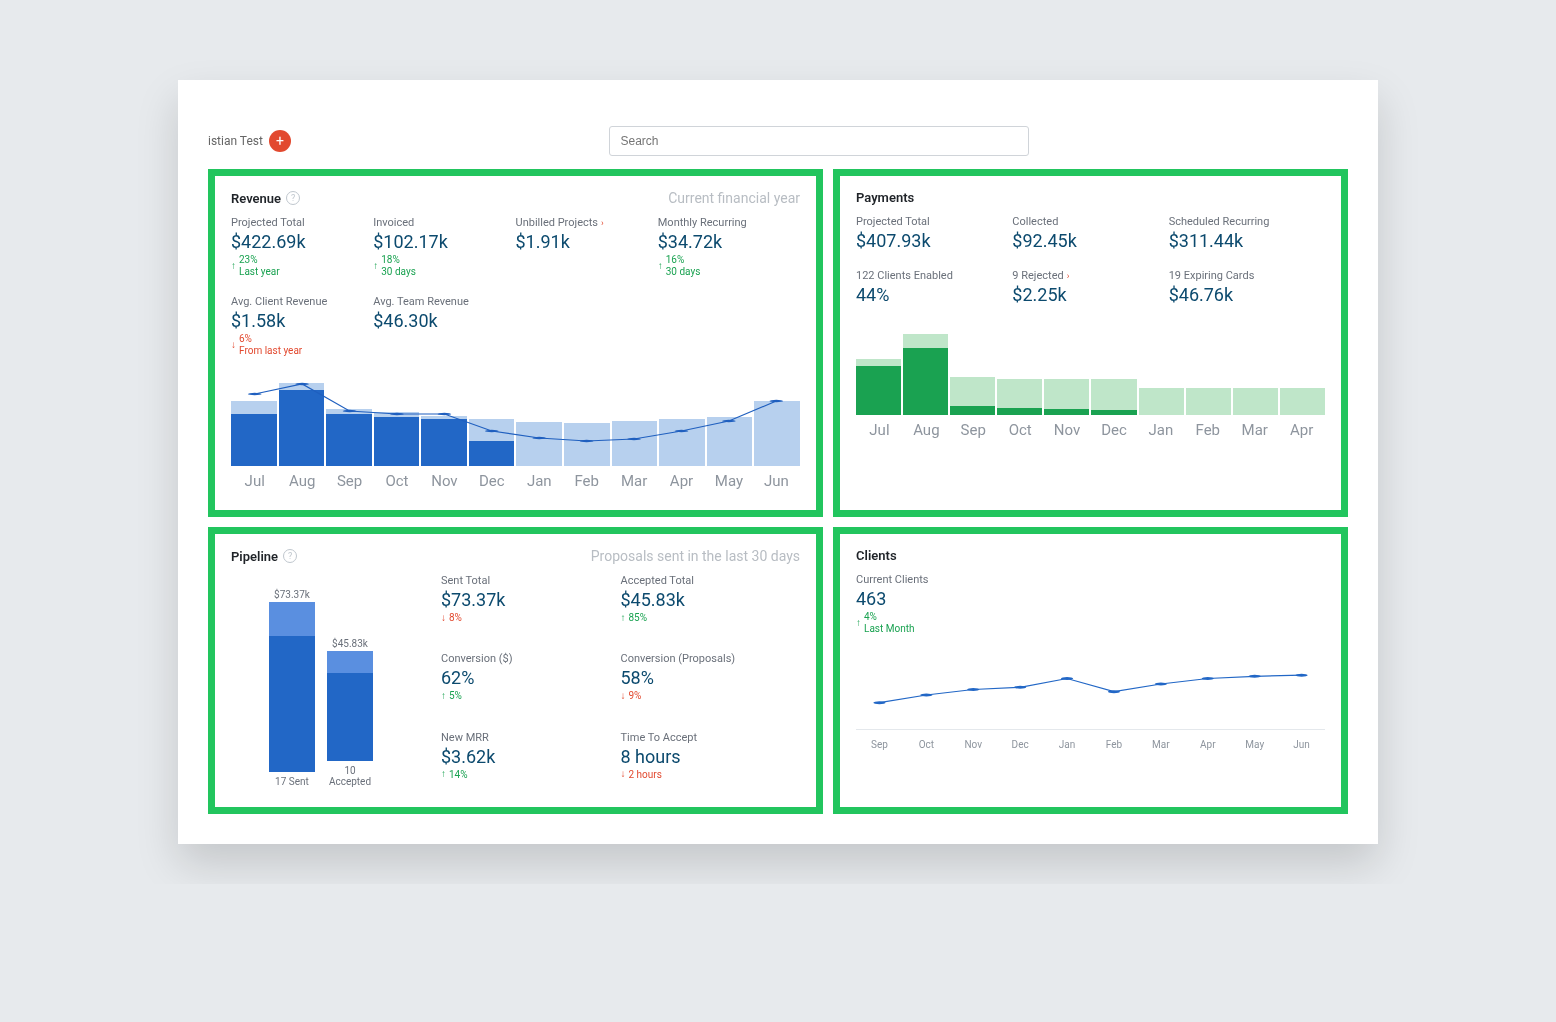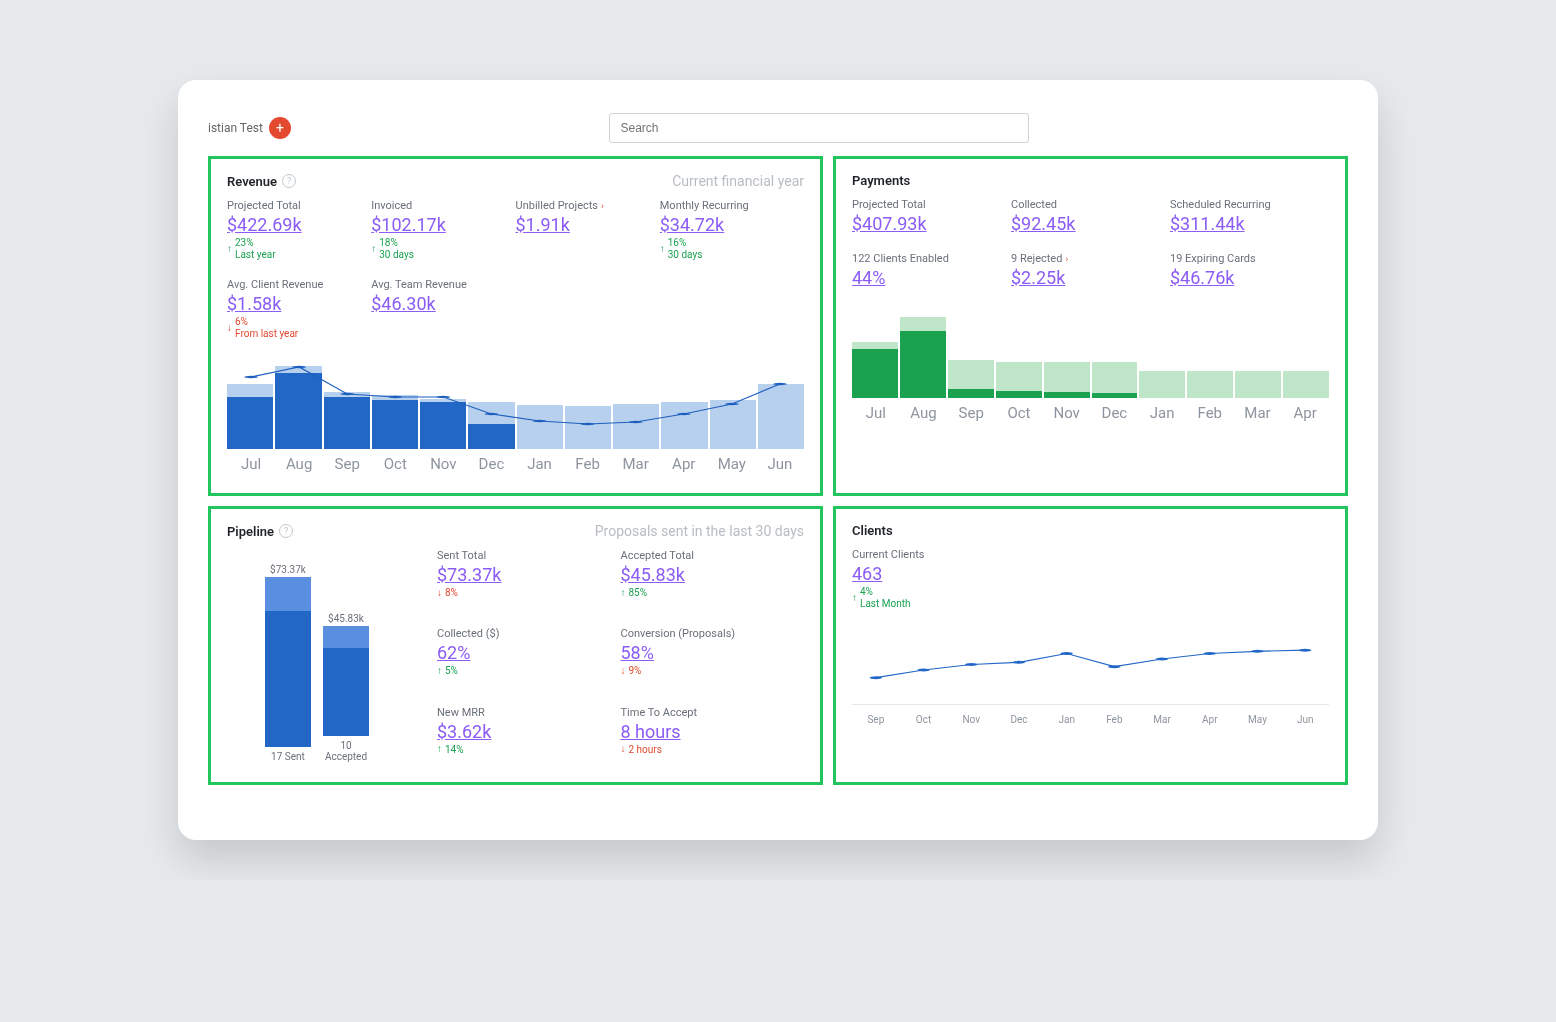--- a/index.html
+++ b/index.html
@@ -9,23 +9,22 @@
     font-family: -apple-system, BlinkMacSystemFont, "Segoe UI", Roboto, Helvetica, Arial, sans-serif;
     color: #1f2328;
     font-size: 13px;
   }
   .page-frame {
     width: 1200px;
     min-height: 760px;
     margin: 80px auto 40px;
     background: #fff;
     box-shadow: 0 20px 40px rgba(0,0,0,0.15);
-    padding: 30px 30px 30px 30px;
+    padding: 43px 30px 30px 30px;
     position: relative;
-    border-radius: 18px;
   }
   .topbar {
     display:flex;
     align-items:center;
     height:36px;
     margin-bottom:10px;
   }
   .topbar .crumb {
     font-size:12px;
     color:#666;
@@ -38,33 +37,33 @@
   }
   .topbar .search {
     margin-left:auto; margin-right:auto;
     width:420px;
   }
   .topbar .search input {
     width:100%;height:30px;border:1px solid #d0d4d9;border-radius:3px;
     padding:0 10px;font-size:12px;color:#777;
   }
   .cards { display:grid; grid-template-columns: 615px 515px; gap:10px; }
-  .card { border:3px solid #22c55e; padding:14px 16px 20px; }
+  .card { border:7px solid #22c55e; padding:14px 16px 20px; }
   .card-header { display:flex; align-items:center; margin-bottom:10px;}
   .card-title { font-size:13px;font-weight:600;color:#1f2328; }
   .card-info {
     width:14px;height:14px;border-radius:50%;border:1px solid #c0c7ce;color:#c0c7ce;
     font-size:9px;display:inline-flex;align-items:center;justify-content:center;margin-left:5px;
   }
   .card-note { margin-left:auto;color:#b8bdc3;font-size:14px; }
   .metrics { display:grid; grid-template-columns:repeat(4,1fr); row-gap:18px; margin-bottom:10px;}
   .metrics.cols3 { grid-template-columns:repeat(3,1fr); }
   .metric .label { font-size:11px;color:#6a707a; display:flex;align-items:center;gap:3px;}
   .metric .label .caret-right { color:#e2492f; font-size:9px;}
-  .metric .value { font-size:18px;color:#8b5cf6;margin-top:2px;text-decoration:underline; }
+  .metric .value { font-size:18px;color:#0c4a6e;margin-top:2px; }
   .delta { font-size:10px; display:flex; align-items:center; gap:3px; margin-top:2px;}
   .delta.up { color:#1aa251; }
   .delta.down { color:#e2492f; }
   .delta .arrow { font-size:10px;line-height:1; }
   .delta .sub { white-space:pre-line; line-height:1.15;}
   
   .bar-area { position:relative; height:100px; display:flex; align-items:flex-end; gap:2px; padding-top:10px;}
   .bar-col { flex:1; position:relative; display:flex; align-items:flex-end; justify-content:center; height:100%; }
   .bar-seg { position:absolute; bottom:0; width:100%; }
   .bar-labels { display:flex; margin-top:6px; }
@@ -359,21 +358,21 @@
           </div>
           <div class="metric">
             <div class="label">Accepted Total</div>
             <div class="value">$45.83k</div>
             <div class="delta up">
                 <span class="arrow">↑</span>
                 <span>85%</span>
               </div>
           </div>
           <div class="metric">
-            <div class="label">Collected ($)</div>
+            <div class="label">Conversion ($)</div>
             <div class="value">62%</div>
             <div class="delta up">
                 <span class="arrow">↑</span>
                 <span>5%</span>
               </div>
           </div>
           <div class="metric">
             <div class="label">Conversion (Proposals)</div>
             <div class="value">58%</div>
             <div class="delta down">

